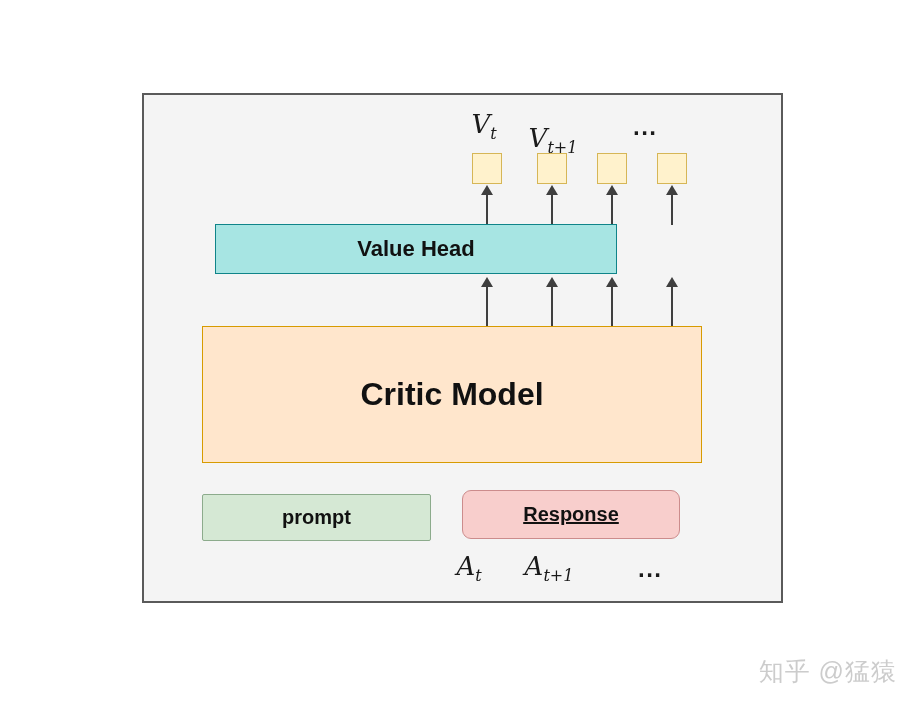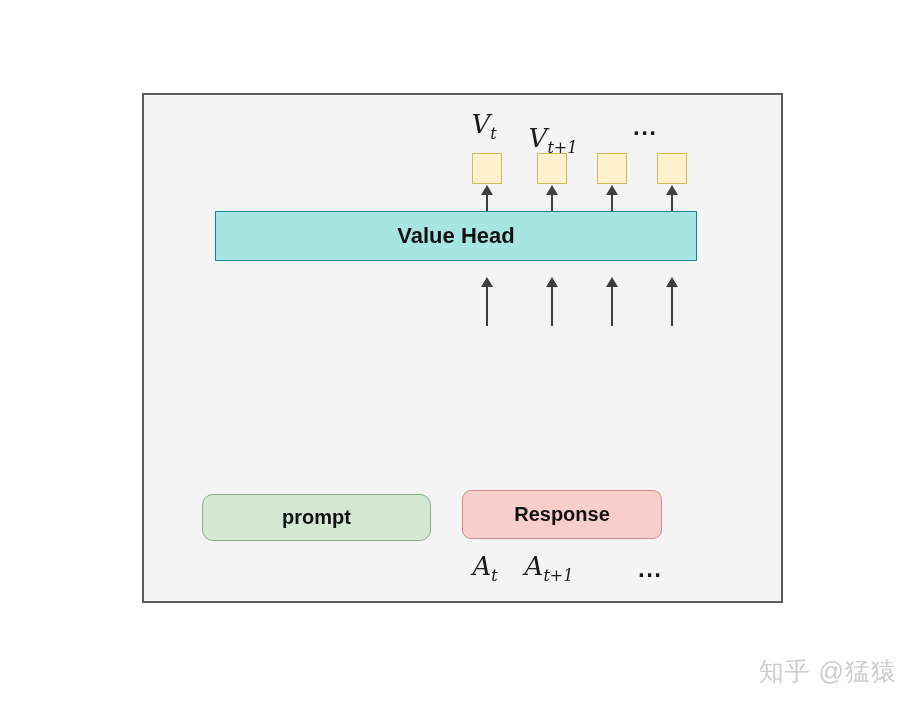--- a/index.html
+++ b/index.html
@@ -39,51 +39,51 @@
     content: ""; position: absolute; left: 50%; top: 7px; bottom: 0;
     width: 2px; margin-left: -1px; background: var(--arrow, #3f3f3f);
   }
   .arrow::before {
     content: ""; position: absolute; left: 50%; top: 0; margin-left: -6px;
     border-left: 6px solid transparent; border-right: 6px solid transparent;
     border-bottom: 10px solid var(--arrow, #3f3f3f);
   }
 
   .value-head {
-    position: absolute; left: 71px; top: 116px; width: 482px; height: 50px;
+    position: absolute; left: 71px; top: 129px; width: 402px; height: 50px;
     background: var(--value-head-fill, #a7e5e3);
     border: 1px solid var(--value-head-border, #0f8489);
     display: flex; align-items: center; justify-content: center;
     font-weight: bold; font-size: 22px; color: #111;
   }
 
   .critic {
     position: absolute; left: 58px; top: 231px; width: 500px; height: 137px;
     background: var(--critic-fill, #ffe6cc);
     border: 1px solid var(--critic-border, #d79b00);
     display: flex; align-items: center; justify-content: center;
     font-weight: bold; font-size: 32px; color: #111;
   }
 
   .prompt-box {
     position: absolute; left: 58px; top: 399px; width: 229px; height: 47px;
     background: var(--prompt-fill, #d5e8d4);
     border: 1px solid var(--prompt-border, #8cab8c);
-    border-radius: 11px;
+    border-radius: 2px;
     display: flex; align-items: center; justify-content: center;
     font-weight: bold; font-size: 20px; color: #111;
   }
 
   .response-box {
-    position: absolute; left: 318px; top: 395px; width: 200px; height: 49px;
+    position: absolute; left: 318px; top: 395px; width: 218px; height: 49px;
     background: var(--response-fill, #f8cecc);
     border: 1px solid var(--response-border, #cc8c8c);
     border-radius: 9px;
     display: flex; align-items: center; justify-content: center;
-    font-weight: bold; font-size: 20px; color: #111;
+    font-weight: bold; font-size: 20px; color: #111; text-decoration: underline;
   }
 
   .watermark {
     position: absolute; right: 24px; top: 655px;
     font-size: 25px; color: var(--watermark-color, #cccccc);
     letter-spacing: 1px; white-space: nowrap; margin-left: 28px;
   }
 </style>
 </head>
 <body>
@@ -106,27 +106,30 @@
 
   <div class="value-head">
     <span>Value Head</span>
   </div>
 
   <div class="arrow" style="left:343px; top:182px; height:49px"></div>
   <div class="arrow" style="left:408px; top:182px; height:49px"></div>
   <div class="arrow" style="left:468px; top:182px; height:49px"></div>
   <div class="arrow" style="left:528px; top:182px; height:49px"></div>
 
+  <div class="critic">
+    <span>Critic Model</span>
+  </div>
 
   <div class="prompt-box">
     <span>prompt</span>
   </div>
   <div class="response-box">
     <span>Response</span>
   </div>
 
-  <span class="math-label" style="left:341px; top:456px"><span>A</span><sub>t</sub></span>
+  <span class="math-label" style="left:325px; top:456px"><span>A</span><sub>t</sub></span>
   <span class="math-label" style="left:405px; top:456px"><span>A</span><sub>t+1</sub></span>
   <span class="dots-label" style="left:506px; top:464px">...</span>
 
 </div>
 
 <div class="watermark">知乎 @猛猿</div>
 
 </body></html>

